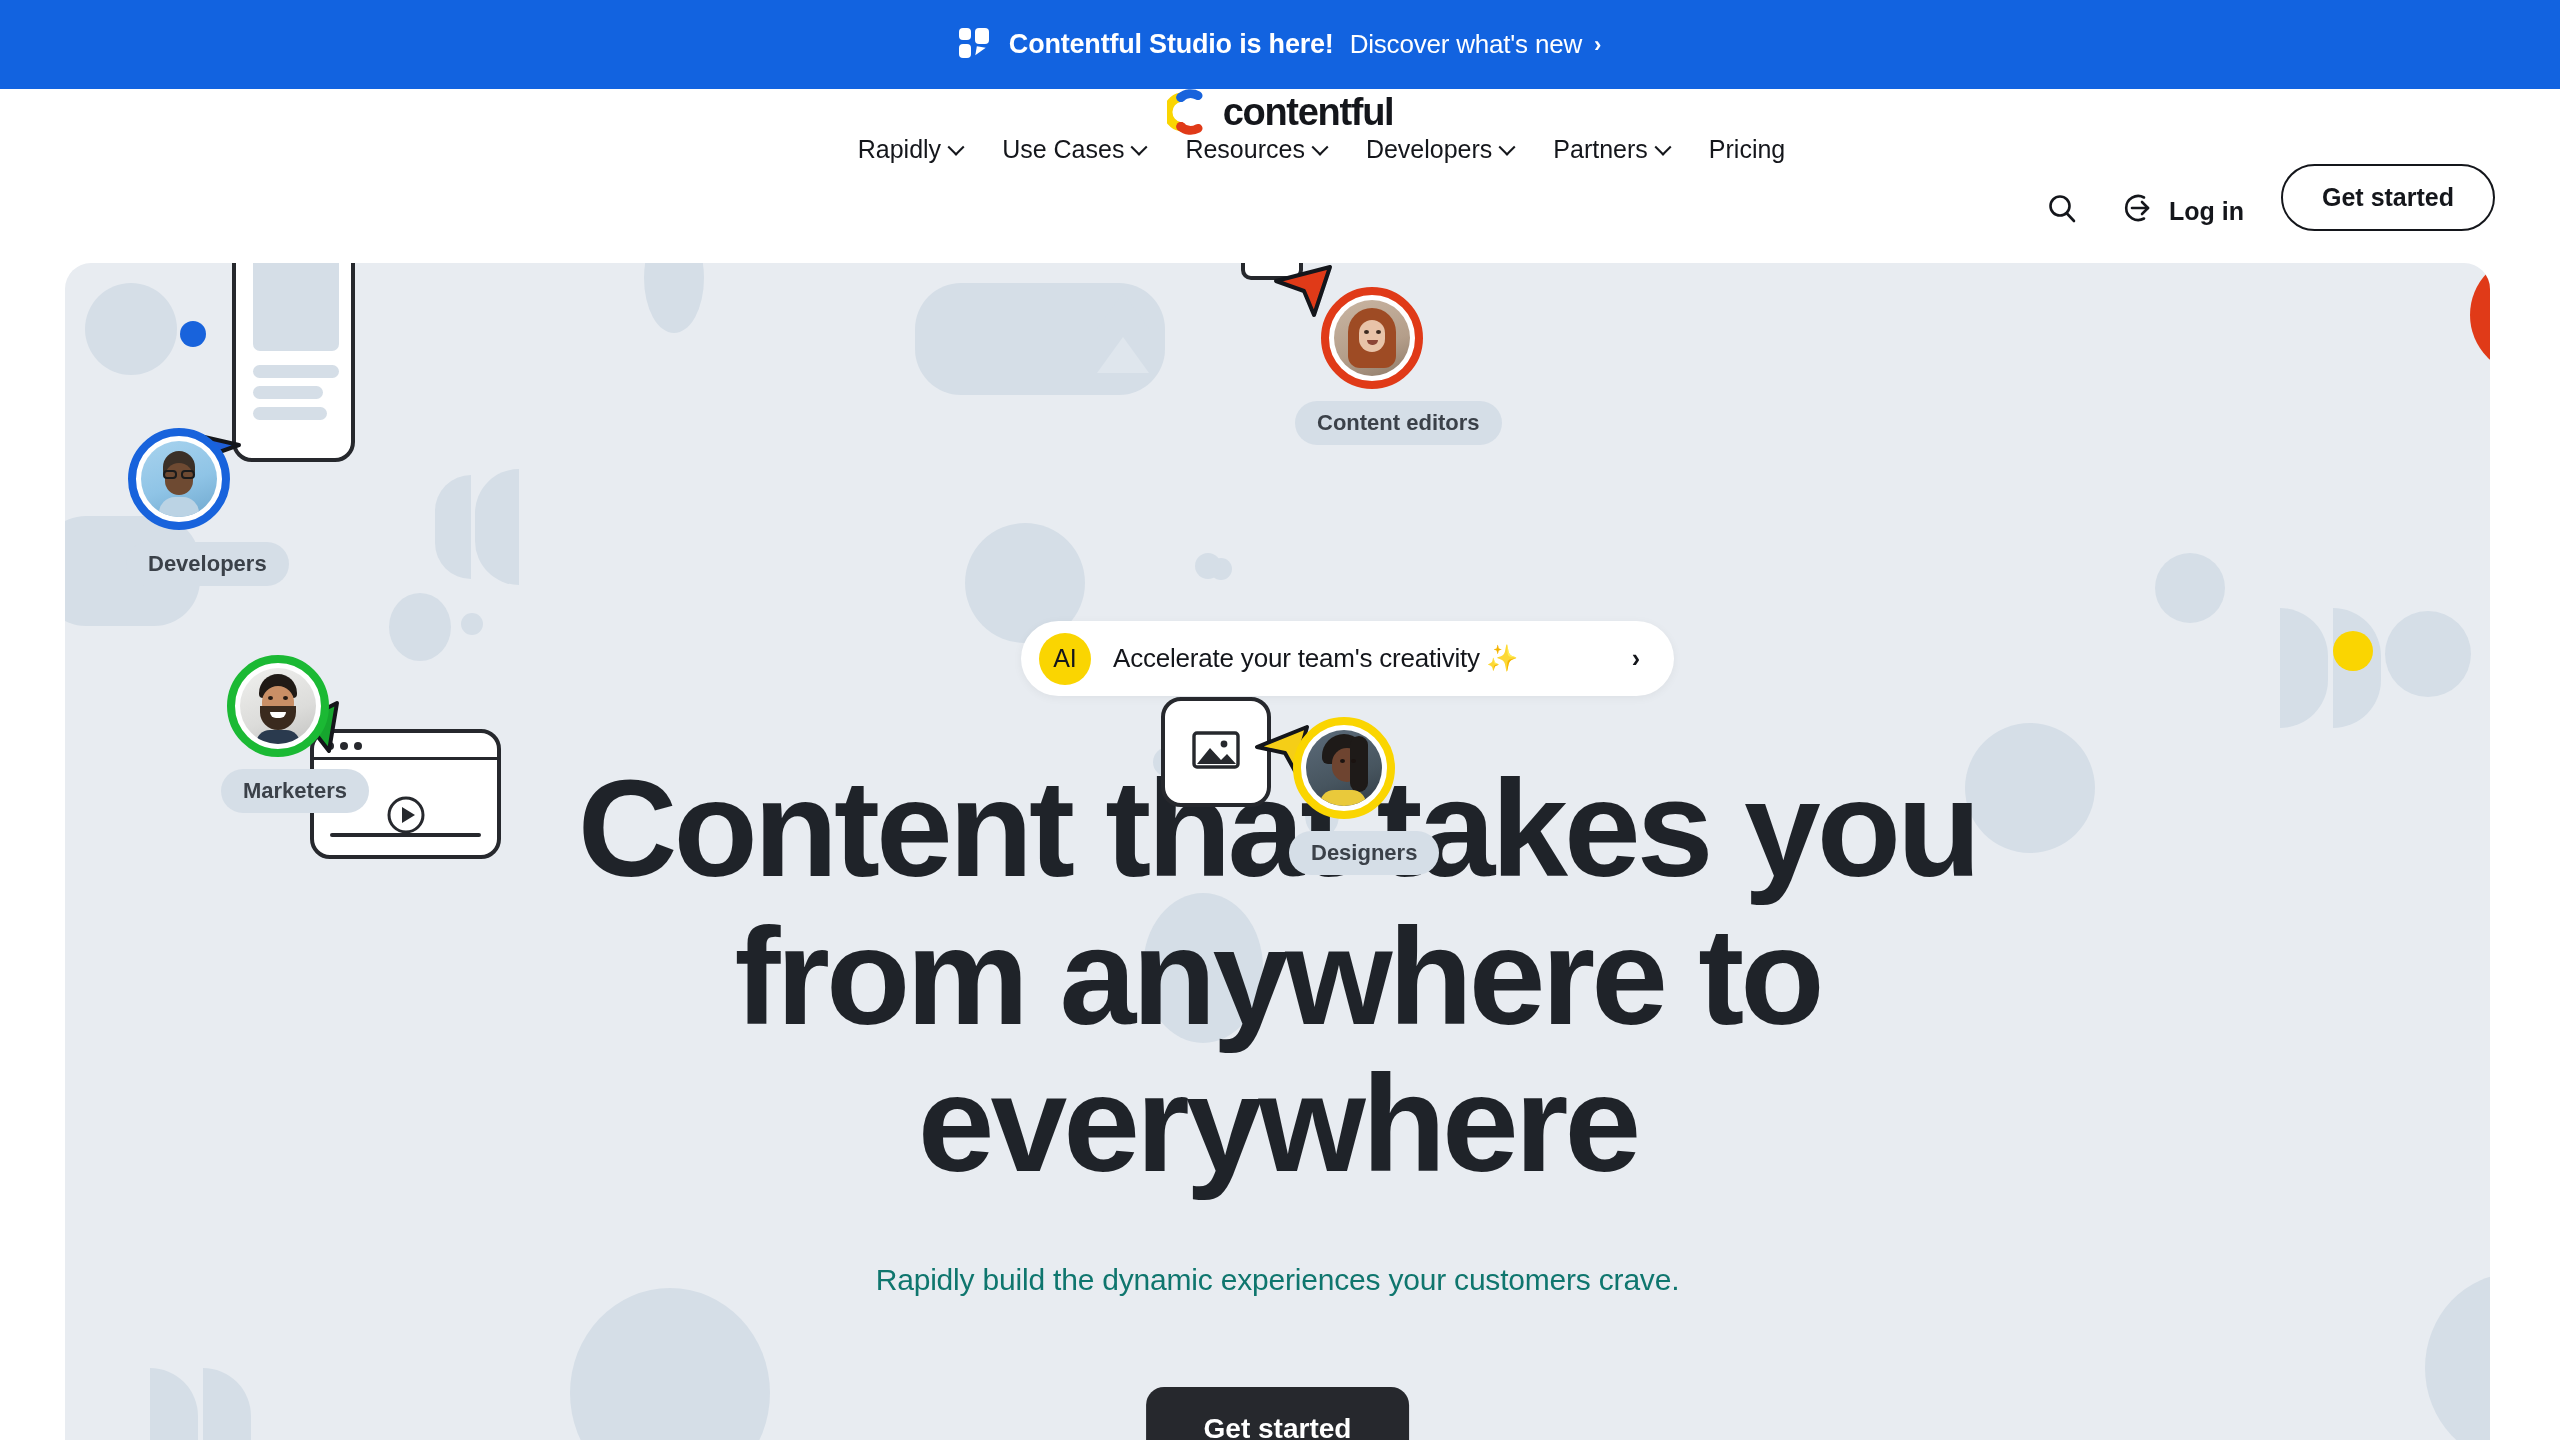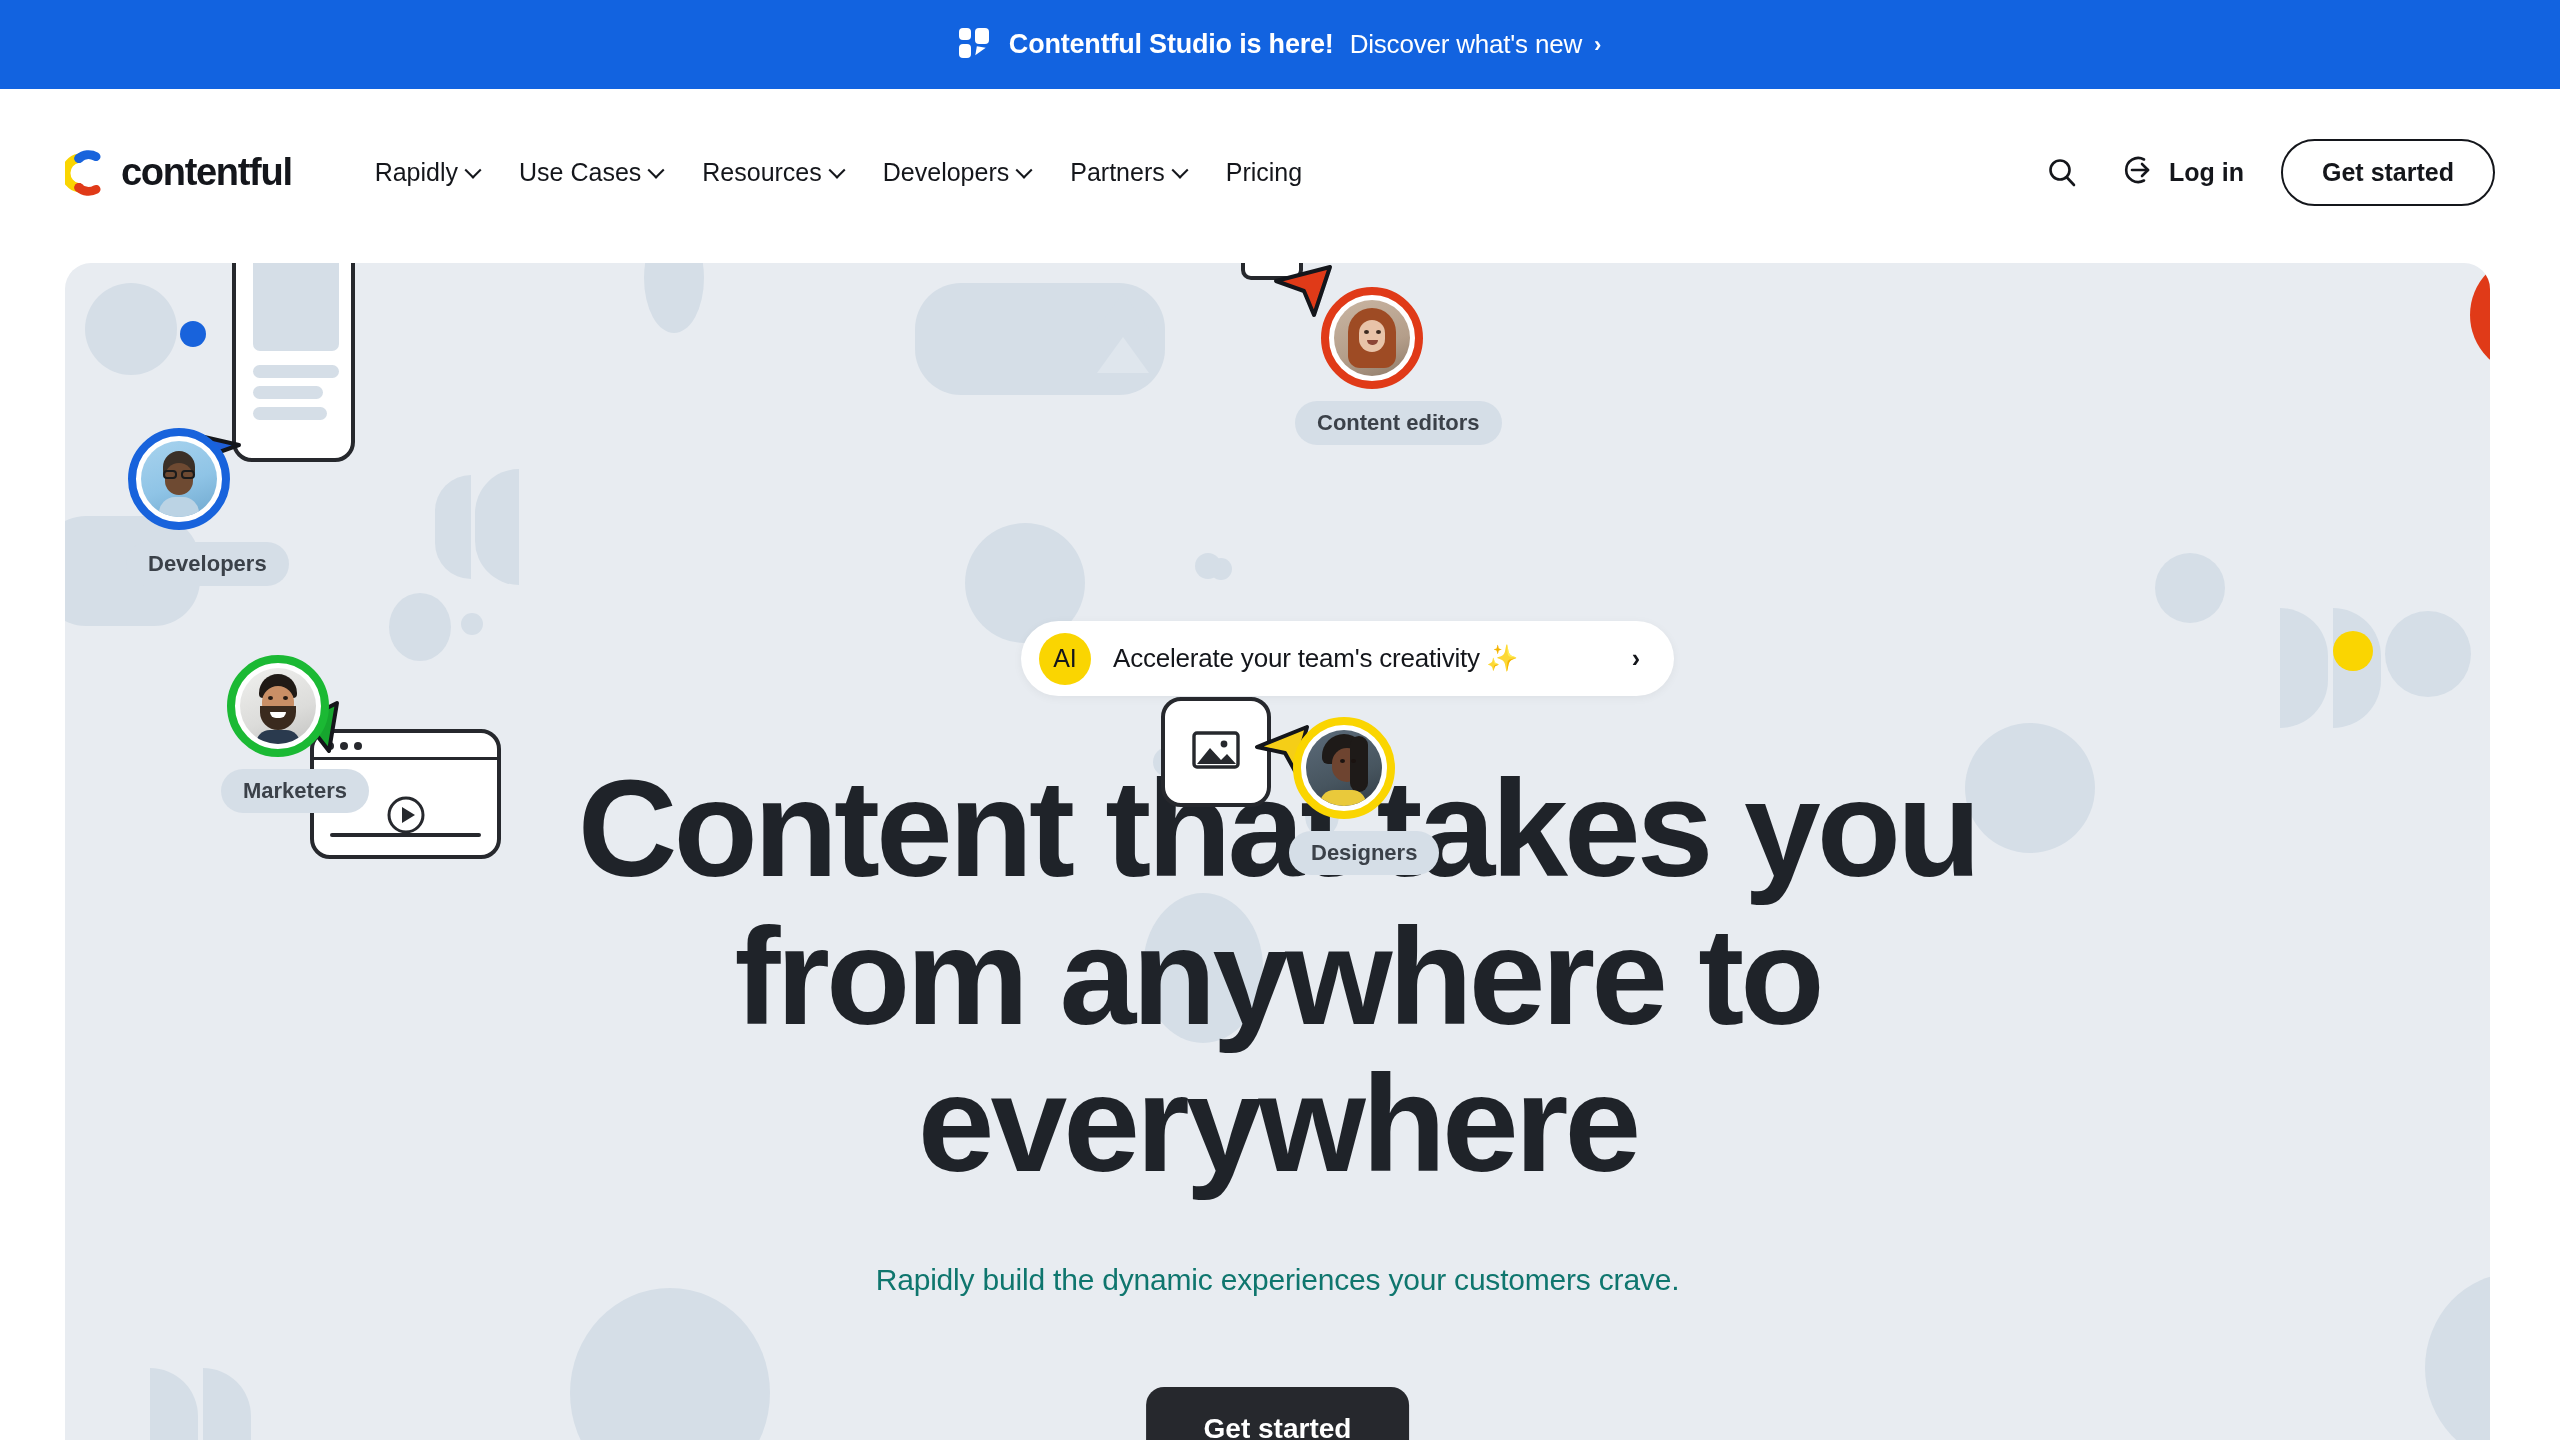--- a/index.html
+++ b/index.html
@@ -36,35 +36,36 @@
     color:#fff; font-size:26px; font-weight:400; letter-spacing:-0.2px;
     display:flex; align-items:center; gap:12px; cursor:pointer;
   }
   .banner-chev { font-size:22px; font-weight:bold; line-height:1; }
 
   
   .nav {
     height:167px; background:#fff;
     display:flex; align-items:center;
     padding:0 65px;
+    flex-direction:column;
   }
   .logo { display:flex; align-items:center; gap:10px; cursor:pointer; }
   .logo-mark { width:46px; height:46px; position:relative; flex:none; }
   .logo-text { font-size:38px; font-weight:bold; color:#14161B; letter-spacing:-1.3px; }
 
   .nav-links { display:flex; align-items:center; gap:40px; margin-left:83px; }
   .nav-item {
     display:flex; align-items:center; gap:9px;
     font-size:25px; color:#14161B; cursor:pointer; white-space:nowrap;
   }
   .chev-d {
     width:12px;height:12px;border-right:2.6px solid #14161B;border-bottom:2.6px solid #14161B;
     transform:rotate(45deg) translate(-2px,-2px); display:inline-block;
   }
-  .nav-right { margin-left:auto; display:flex; align-items:center; gap:37px; }
+  .nav-right { margin-left:auto; display:flex; align-items:flex-end; gap:37px; }
   .icon-btn { width:44px;height:44px;display:flex;align-items:center;justify-content:center;cursor:pointer; }
   .login { display:flex; align-items:center; gap:14px; font-size:25px; font-weight:bold; color:#14161B; cursor:pointer; }
   .btn-outline {
     border:2.5px solid #14161B; border-radius:999px;
     padding:17px 39px; font-size:25px; font-weight:bold; color:#14161B;
     background:#fff; cursor:pointer; white-space:nowrap;
   }
 
   
   .hero {

